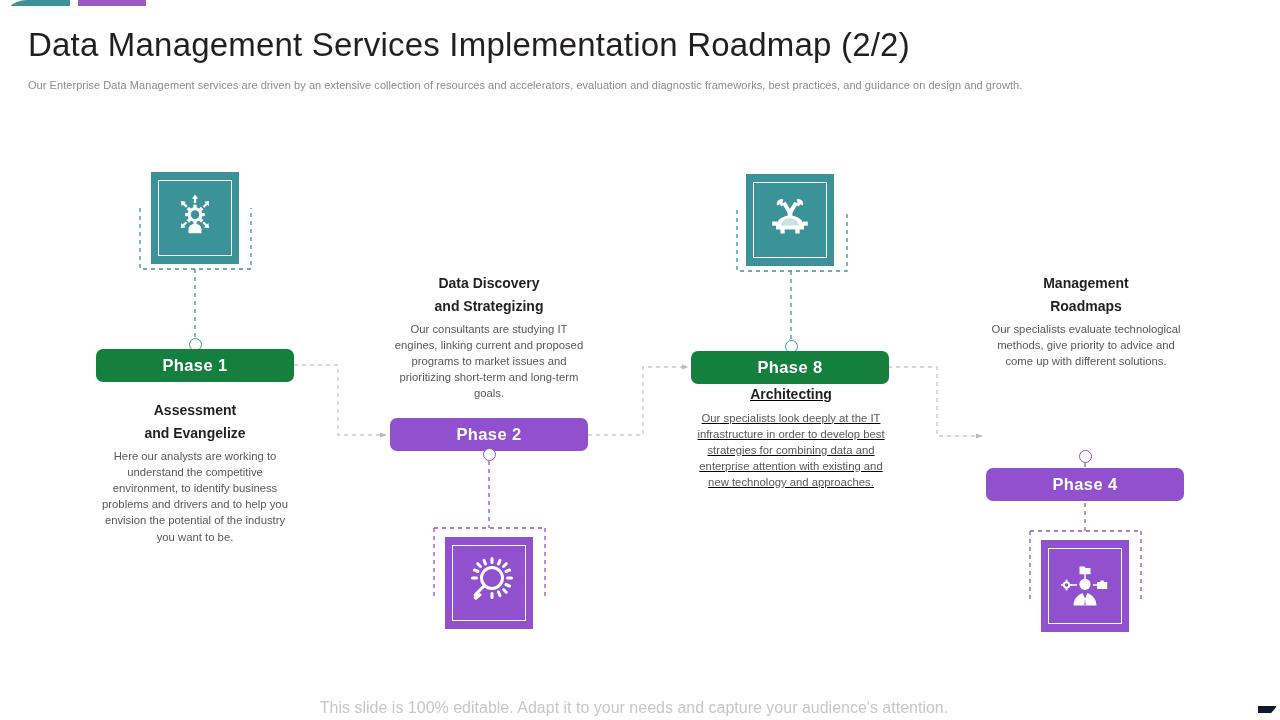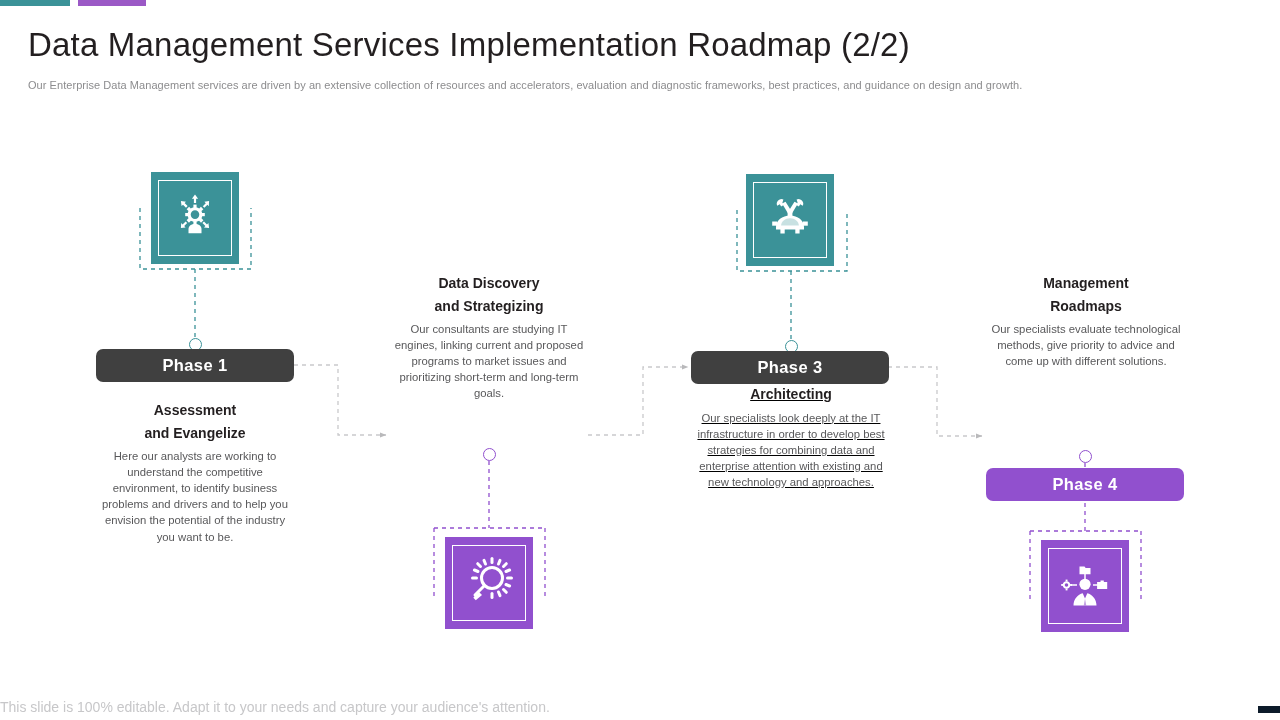--- a/index.html
+++ b/index.html
@@ -10,20 +10,21 @@
   body {
     font-family: "Liberation Sans", sans-serif;
     -webkit-font-smoothing: antialiased;
   }
   #slide {
     position: relative;
     width: 1280px;
     height: 720px;
     background: #ffffff;
     overflow: hidden;
+    border-radius: 27px;
   }
 
   
   .accent-bar {
     position: absolute;
     top: 0;
     height: 6px;
   }
   .accent-teal   { left: 0px;  width: 70px;  background: #3b9298; }
   .accent-purple { left: 78px; width: 68px;  background: #9b59c6; }
@@ -86,21 +87,21 @@
     height: 33px;
     border-radius: 7px;
     display: flex;
     align-items: center;
     justify-content: center;
     color: #ffffff;
     font-size: 16.5px;
     font-weight: 700;
     letter-spacing: 0.4px;
   }
-  .phase-pill.teal   { background: #404040; }
+  .phase-pill.teal   { background: #15803d; }
   .phase-pill.purple { background: #9150ce; }
 
   
   .node-dot {
     position: absolute;
     width: 13px;
     height: 13px;
     border-radius: 50%;
     background: #ffffff;
     box-sizing: border-box;
@@ -127,22 +128,22 @@
     line-height: 1.42;
     margin-top: 4px;
   }
 
   
   .footer-note {
     position: absolute;
     left: 0;
     top: 699px;
     width: 1268px;
-    text-align: left;
-    font-size: 14px;
+    text-align: center;
+    font-size: 16px;
     color: #c7c7c9;
   }
   .corner-mark {
     position: absolute;
     right: 0px;
     top: 706px;
     width: 22px;
     height: 7px;
     background: #0d1b2a;
   }
@@ -225,20 +226,23 @@
 and Strategizing</div>
     <div class="block-body">Our consultants are studying IT engines, linking current and proposed programs to market issues and prioritizing short-term and long-term goals.</div>
   </div>
 
   <div class="text-block" style="left:97px; top:399px;">
     <div class="block-heading">Assessment
 and Evangelize</div>
     <div class="block-body">Here our analysts are working to understand the competitive environment,  to identify business problems and drivers  and to help you envision the potential of the industry you want to be.</div>
   </div>
 
+  <div class="phase-pill purple" style="left:390px; top:418px;">
+    <span>Phase 2</span>
+  </div>
 
   <div class="node-dot purple" style="left:483px; top:448px;"></div>
 
   <div class="icon-tile purple" style="left:445px; top:537px;">
     <div class="inner-frame"></div>
     <svg width="54" height="54" viewBox="0 0 54 54">
       <g fill="none" stroke="#ffffff" stroke-width="3" stroke-linecap="round">
         <circle cx="30" cy="22" r="10.5"></circle>
         <line x1="22.5" y1="29.5" x2="13" y2="39"></line>
 
@@ -277,21 +281,21 @@
         <path d="M20.4 6.4a4.8 4.8 0 0 0-6.2 6.4l2.6-1.5 1.3 2.2 2.6-1.5-1.3-2.2z"></path>
 
         <path d="M27 25.2c-4.9 0-8.9 3.3-8.9 7.4h17.8c0-4.1-4-7.4-8.9-7.4z" fill="#3b9298" opacity="0.28"></path>
       </g>
     </svg>
   </div>
 
   <div class="node-dot teal" style="left:785px; top:340px;"></div>
 
   <div class="phase-pill teal" style="left:691px; top:351px;">
-    <span>Phase 3</span>
+    <span>Phase 8</span>
   </div>
 
   <div class="text-block" style="left:693px; top:383px;text-decoration:underline;">
     <div class="block-heading">Architecting</div>
     <div class="block-body">Our specialists look deeply at the IT infrastructure  in order to develop  best strategies for combining data and enterprise attention with existing and new technology and approaches.</div>
   </div>
 
   <div class="text-block" style="left:988px; top:272px;">
     <div class="block-heading">Management
 Roadmaps</div>

